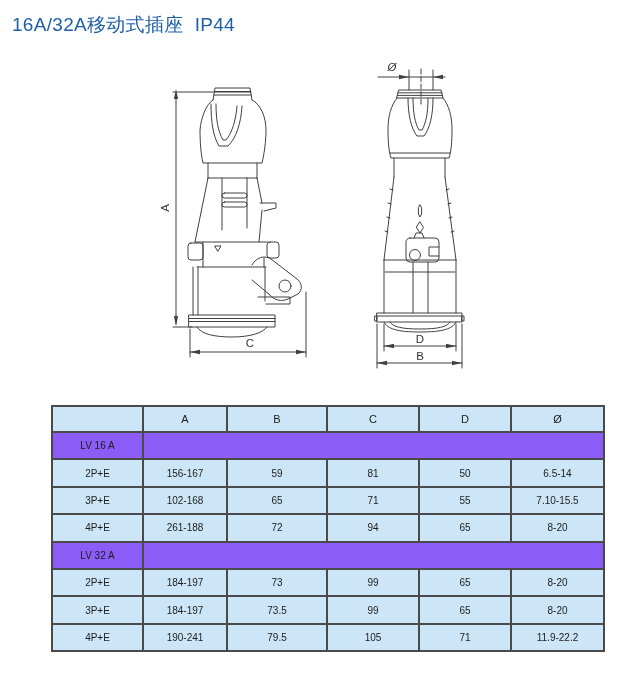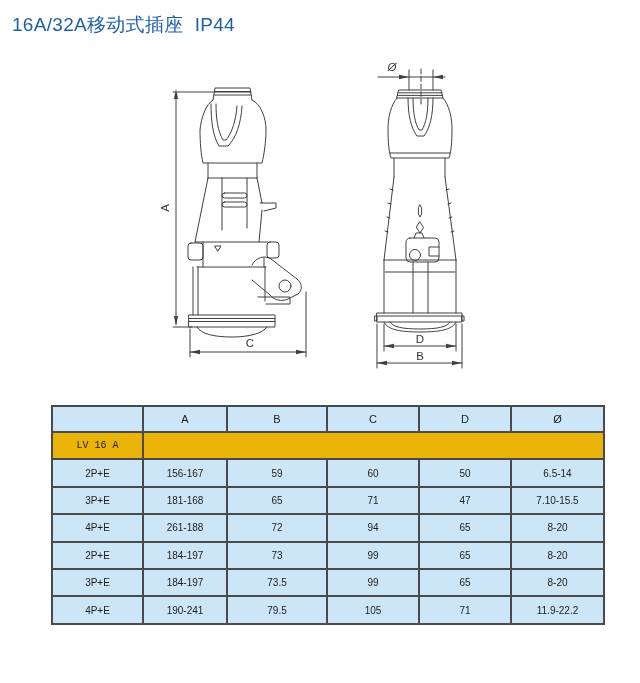--- a/index.html
+++ b/index.html
@@ -26,21 +26,21 @@
     position:absolute; left:51px; top:405px; width:552px;
     border-collapse:collapse; table-layout:fixed;
   }
   table.dims th, table.dims td {
     border:2px solid #4a4a4a; background:#cce6f7;
     font-size:10px; font-weight:400; color:#1c1c1c;
     text-align:center; vertical-align:middle; padding:0;
     height:27.4px; overflow:hidden;
   }
   table.dims thead th { height:26px; font-size:11px; font-weight:400; }
-  table.dims tr.group td { background:#eab308;font-family:Liberation Mono, monospace; }
+  table.dims tr.group td { background:#8b5cf6; }
 </style>
 </head>
 <body>
 
 <div class="page">
 
   <h1 class="title">16A/32A移动式插座  IP44</h1>
 
   <svg class="drawing" style="left:140px; top:56px;" width="200" height="316" viewBox="0 0 200 316">
     <g>
@@ -168,39 +168,43 @@
     </thead>
     <tbody>
       <tr class="group">
         <td>LV 16 A</td>
         <td colspan="5"></td>
       </tr>
       <tr>
         <td>2P+E</td>
         <td>156-167</td>
         <td>59</td>
-        <td>60</td>
+        <td>81</td>
         <td>50</td>
         <td>6.5-14</td>
       </tr>
       <tr>
         <td>3P+E</td>
-        <td>181-168</td>
+        <td>102-168</td>
         <td>65</td>
         <td>71</td>
-        <td>47</td>
+        <td>55</td>
         <td>7.10-15.5</td>
       </tr>
       <tr>
         <td>4P+E</td>
         <td>261-188</td>
         <td>72</td>
         <td>94</td>
         <td>65</td>
         <td>8-20</td>
+      </tr>
+      <tr class="group">
+        <td>LV 32 A</td>
+        <td colspan="5"></td>
       </tr>
       <tr>
         <td>2P+E</td>
         <td>184-197</td>
         <td>73</td>
         <td>99</td>
         <td>65</td>
         <td>8-20</td>
       </tr>
       <tr>

